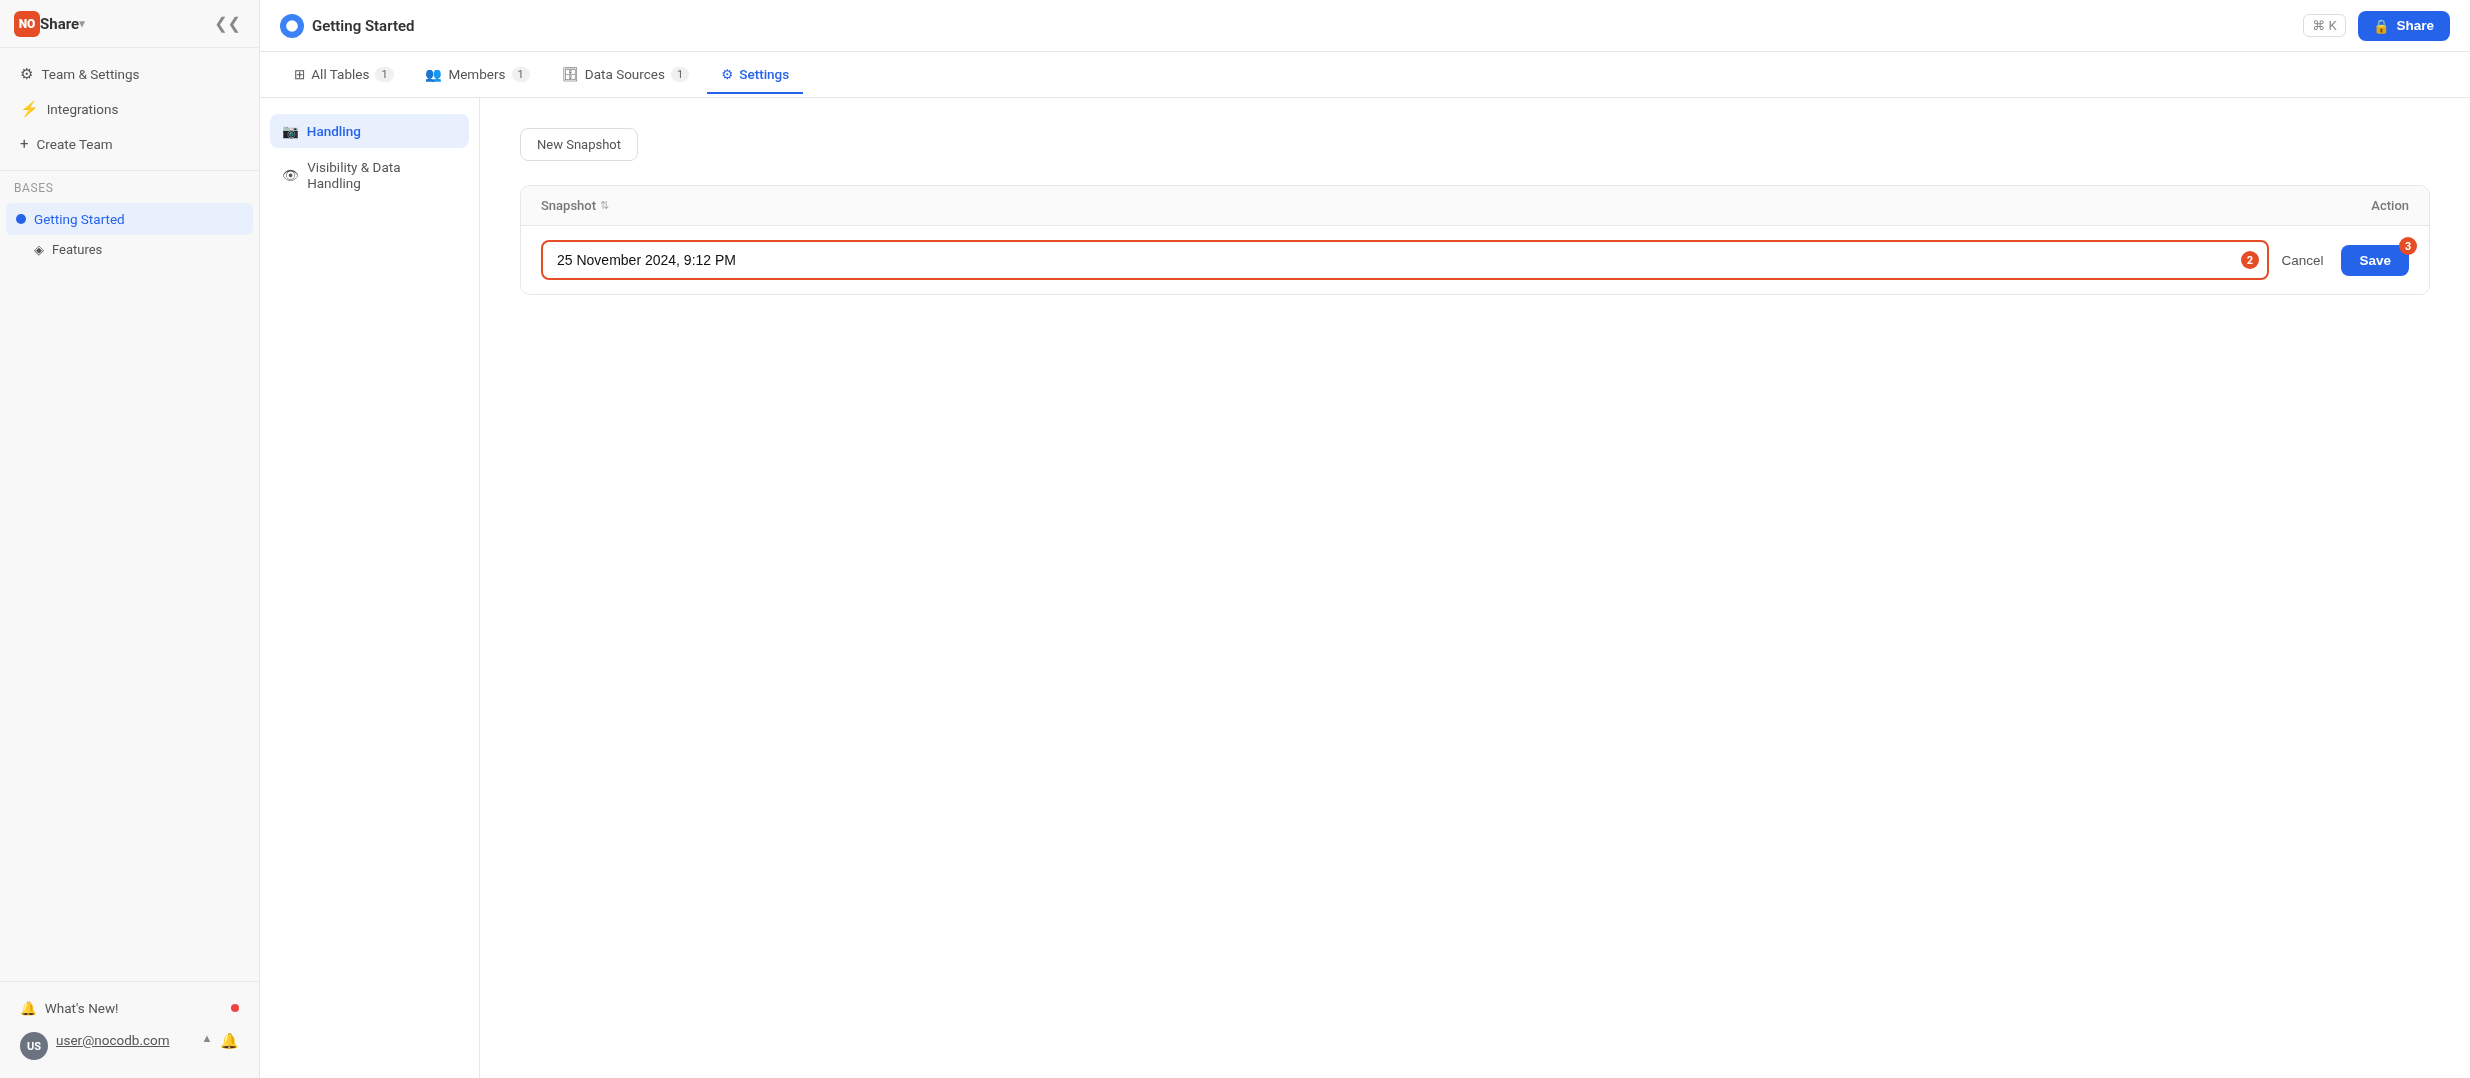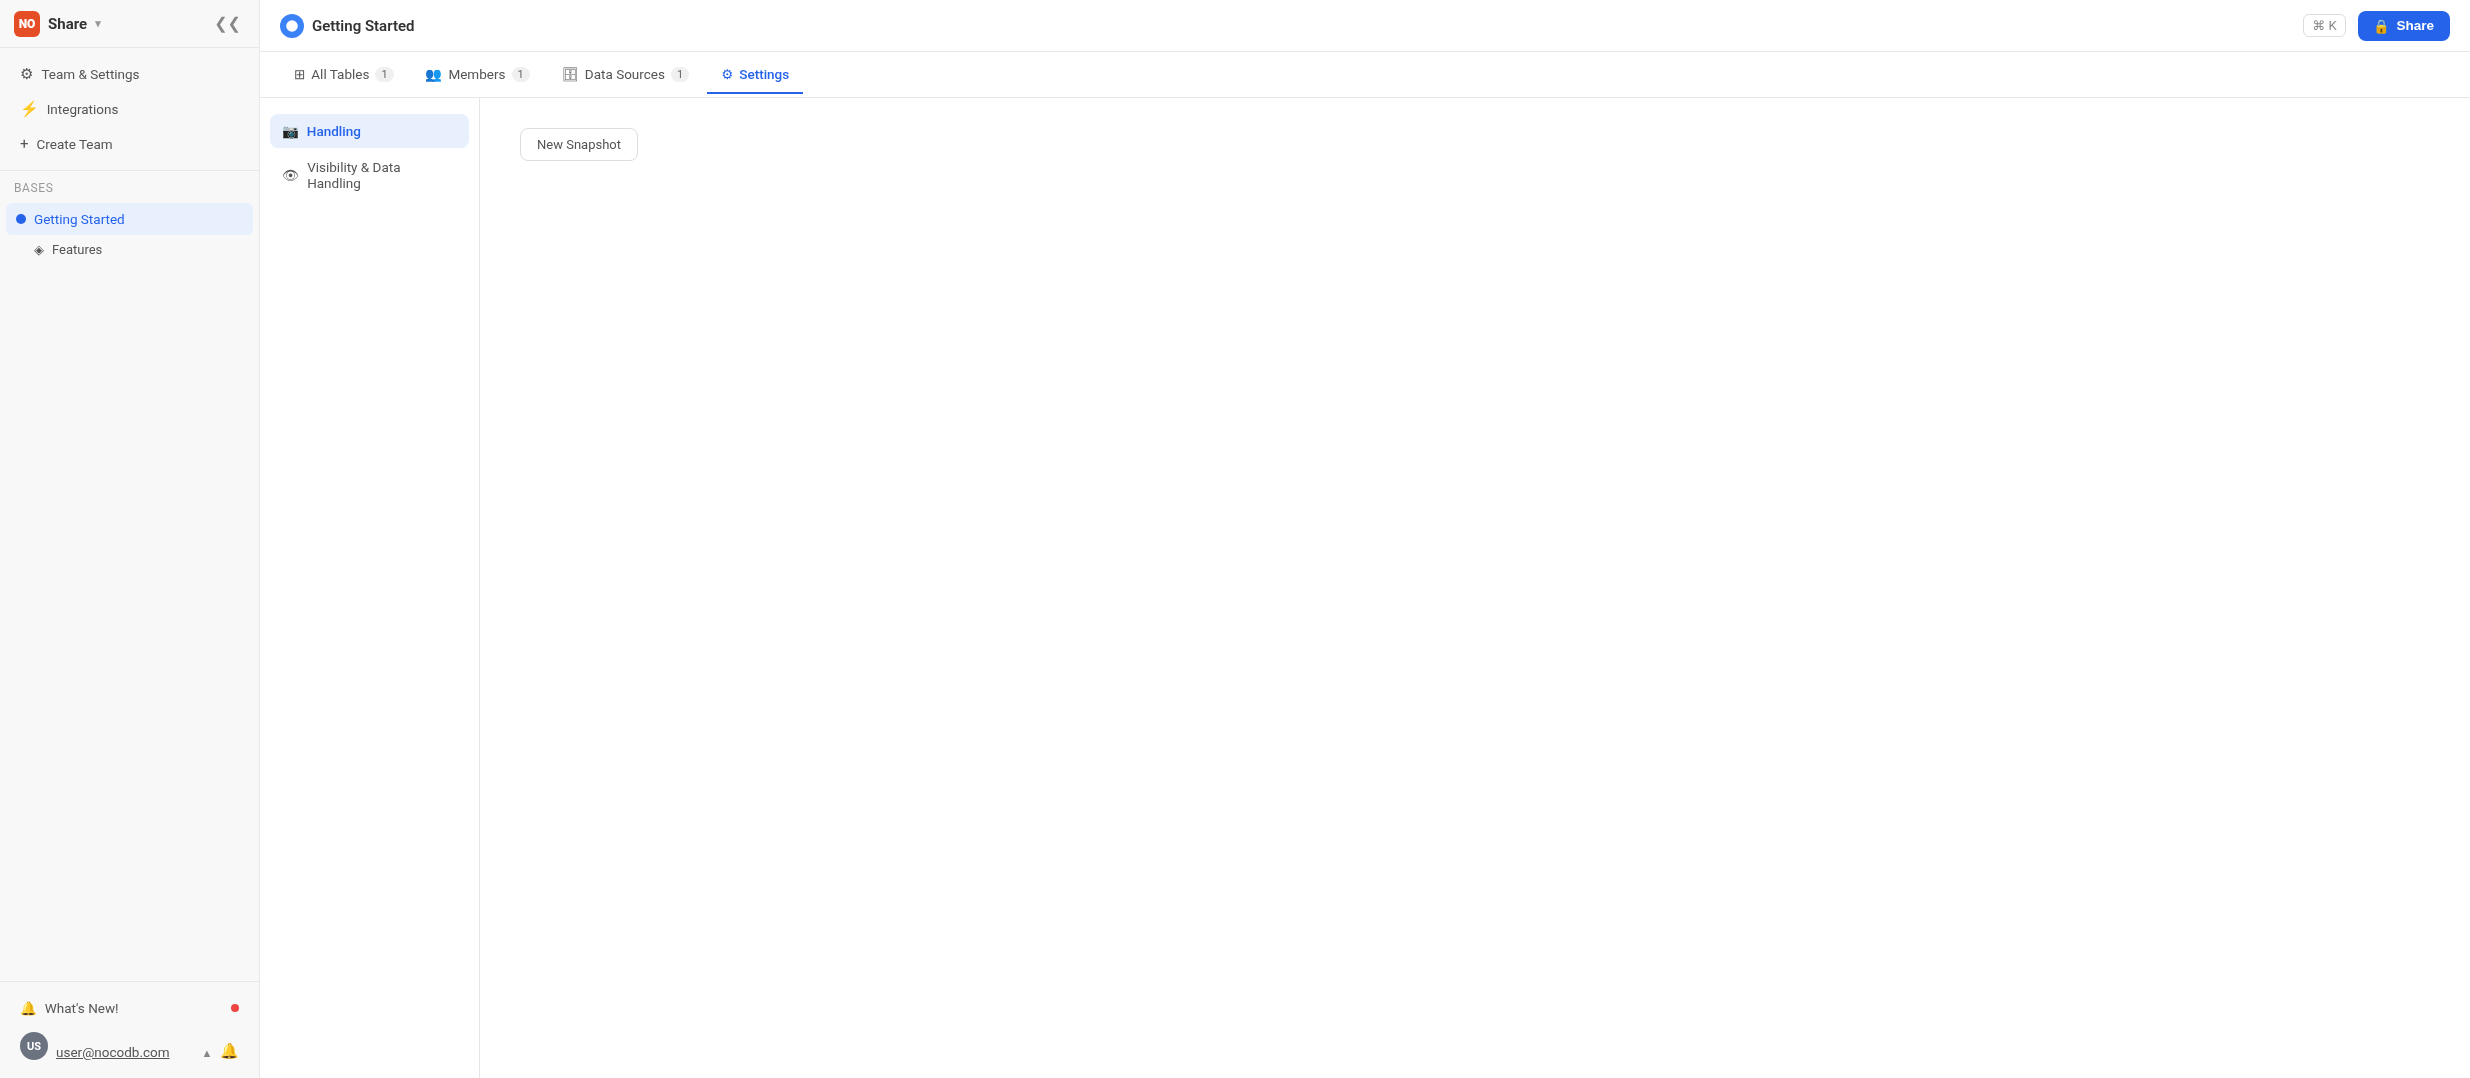--- a/index.html
+++ b/index.html
@@ -1,36 +1,36 @@
 <!DOCTYPE html>
 <html><head>
   <meta charset="utf-8">
   <style>
     * { box-sizing: border-box; margin: 0; padding: 0; }
     body { font-family: -apple-system, BlinkMacSystemFont, 'Segoe UI', Roboto, sans-serif; font-size: 14px; color: #333; background: #fff; display: flex; height: 100vh; overflow: hidden; }
 
     
     .sidebar { width: 260px; min-width: 260px; background: #f8f8f8; border-right: 1px solid #e5e7eb; display: flex; flex-direction: column; padding: 0; }
     .sidebar-header { display: flex; align-items: center; justify-content: space-between; padding: 10px 14px; border-bottom: 1px solid #e5e7eb; }
-    .sidebar-logo { display: flex; align-items: center; gap: 8px; font-weight: 700; font-size: 15px; cursor: pointer; }
+    .sidebar-logo { display: flex; align-items: center; font-weight: 700; font-size: 15px; cursor: pointer; }
     .logo-box { width: 26px; height: 26px; background: #e44d26; border-radius: 6px; display: flex; align-items: center; justify-content: center; color: white; font-weight: 900; font-size: 12px; }
     .sidebar-collapse { cursor: pointer; color: #888; font-size: 16px; padding: 4px; border-radius: 4px; }
     .sidebar-nav { padding: 8px 0; border-bottom: 1px solid #e5e7eb; }
     .sidebar-nav-item { display: flex; align-items: center; gap: 8px; padding: 8px 14px; cursor: pointer; color: #555; font-size: 13.5px; border-radius: 6px; margin: 1px 6px; }
     .sidebar-nav-item .icon { font-size: 15px; }
     .sidebar-section { padding: 10px 14px 4px; font-size: 12px; color: #999; font-weight: 400; text-transform: uppercase; letter-spacing: 0.05em; }
     .sidebar-bases { padding: 4px 6px; flex: 1; }
     .sidebar-base-item { display: flex; align-items: center; gap: 8px; padding: 8px 10px; cursor: pointer; border-radius: 6px; font-size: 13.5px; }
     .sidebar-base-item.active { background: #e8f0fe; color: #2563eb; }
     .sidebar-base-item .dot { width: 10px; height: 10px; border-radius: 50%; background: #2563eb; flex-shrink: 0; }
     .sidebar-sub-item { display: flex; align-items: center; gap: 8px; padding: 7px 10px 7px 28px; cursor: pointer; border-radius: 6px; font-size: 13px; color: #555; }
     .sidebar-footer { padding: 10px 14px; border-top: 1px solid #e5e7eb; }
     .sidebar-footer-item { display: flex; align-items: center; gap: 8px; padding: 8px 6px; cursor: pointer; font-size: 13.5px; color: #555; border-radius: 6px; justify-content: space-between; }
     .notification-dot { width: 8px; height: 8px; border-radius: 50%; background: #ef4444; }
-    .user-row { display: flex; align-items: flex-end; gap: 8px; padding: 8px 6px; cursor: pointer; font-size: 13.5px; color: #555; border-radius: 6px; }
+    .user-row { display: flex; align-items: flex-start; gap: 8px; padding: 8px 6px; cursor: pointer; font-size: 13.5px; color: #555; border-radius: 6px; }
     .user-avatar { width: 28px; height: 28px; border-radius: 50%; background: #6b7280; color: white; display: flex; align-items: center; justify-content: center; font-size: 11px; font-weight: 700; flex-shrink: 0; }
 
     
     .main { flex: 1; display: flex; flex-direction: column; overflow: hidden; }
     .topbar { display: flex; align-items: center; justify-content: space-between; padding: 0 20px; height: 52px; border-bottom: 1px solid #e5e7eb; }
     .topbar-title { display: flex; align-items: center; gap: 8px; font-weight: 600; font-size: 15px; }
     .topbar-icon { width: 24px; height: 24px; background: #3b82f6; border-radius: 50%; display: flex; align-items: center; justify-content: center; }
     .topbar-icon svg { fill: white; }
     .topbar-actions { display: flex; align-items: center; gap: 12px; }
     .cmd-badge { display: flex; align-items: center; gap: 4px; font-size: 13px; color: #888; border: 1px solid #ddd; border-radius: 6px; padding: 3px 8px; }
@@ -189,15 +189,41 @@
         <span>Visibility &amp; Data Handling</span>
       </div>
     </div>
 
     <div class="main-panel">
 
       <div class="new-snapshot-btn">
         <span>New Snapshot</span>
       </div>
 
+      <div class="snapshot-table">
+        <div class="snapshot-table-header">
+          <div class="snapshot-col-name">
+            <span>Snapshot</span>
+            <span style="font-size:11px;color:#aaa;">⇅</span>
+          </div>
+          <div class="snapshot-col-action">
+            <span>Action</span>
+          </div>
+        </div>
+        <div class="snapshot-row">
+          <div class="snapshot-input-wrapper">
+            <input class="snapshot-input" type="text" value="25 November 2024, 9:12 PM" style="">
+            <div class="input-badge">2</div>
+          </div>
+          <div class="snapshot-actions">
+            <button class="cancel-btn">
+              <span>Cancel</span>
+            </button>
+            <button class="save-btn">
+              <span>Save</span>
+              <div class="save-btn-badge">3</div>
+            </button>
+          </div>
+        </div>
+      </div>
     </div>
   </div>
 </div>
 
 </body></html>

